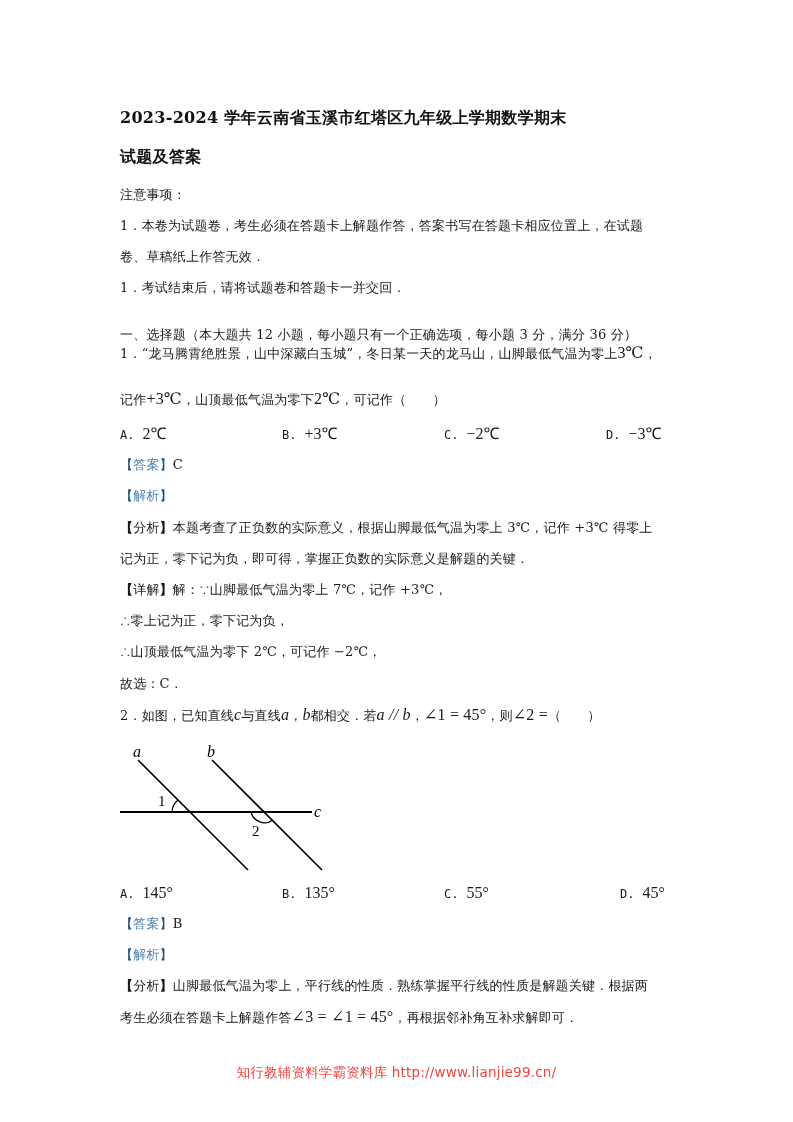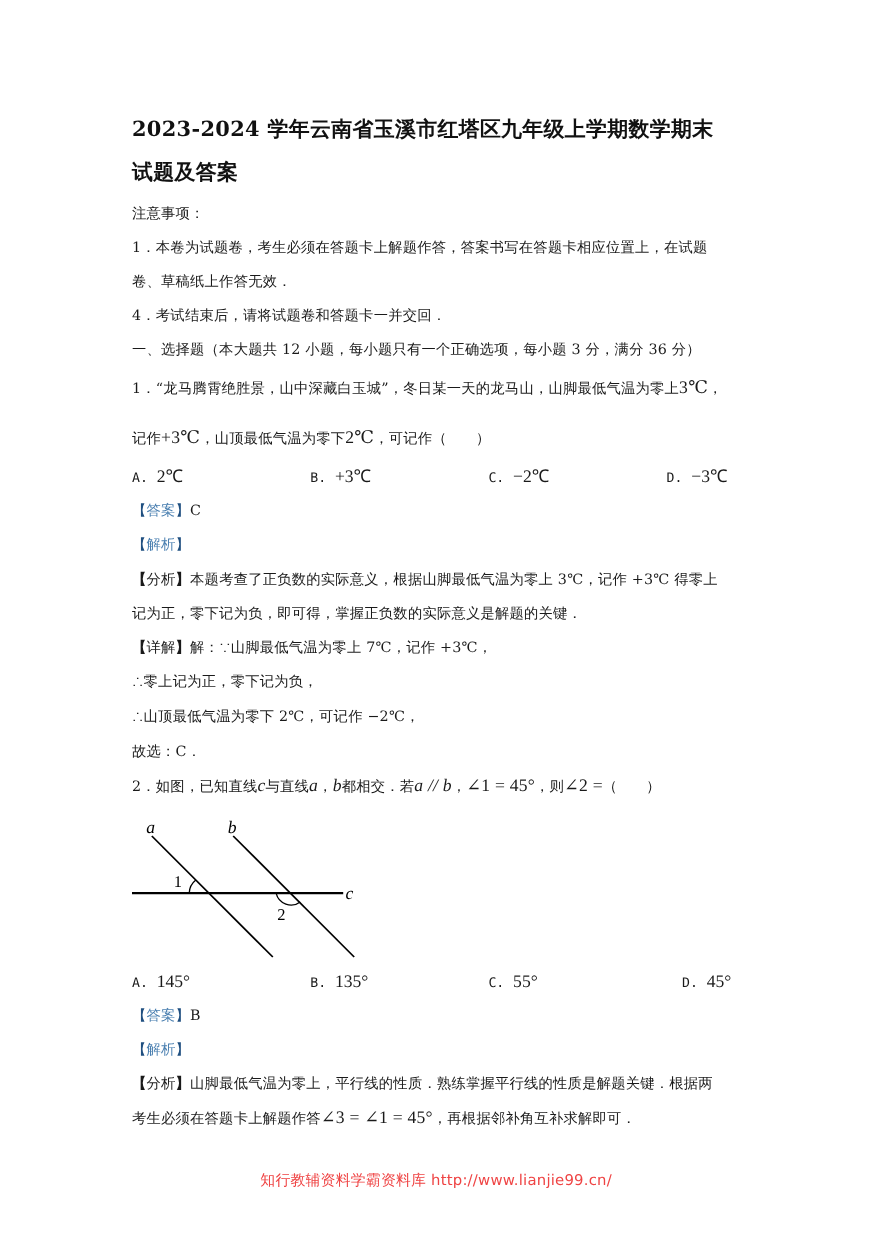--- a/index.html
+++ b/index.html
@@ -1,20 +1,20 @@
 <!DOCTYPE html>
 <html><head>
 <meta charset="utf-8">
 <style>
   html, body { margin: 0; padding: 0; background: #ffffff; }
   body { width: 793px; height: 1122px; position: relative; overflow: hidden;
          font-family: "DejaVu Serif", "Liberation Serif", serif; color: #1a1a1a; }
   .page { position: absolute; left: 0; top: 0; width: 793px; height: 1122px; }
   .line { position: absolute; left: 120px; white-space: nowrap; font-size: 13px; line-height: 18px; letter-spacing: 0.2px; }
-  .title { position: absolute; left: 120px; white-space: nowrap; font-size: 19px; font-weight: bold; line-height: 26px; letter-spacing: 0.3px; color: #111; }
+  .title { position: absolute; left: 120px; white-space: nowrap; font-size: 16px; font-weight: bold; line-height: 26px; letter-spacing: 0.3px; color: #111; }
   .math { font-family: "Liberation Serif", "DejaVu Serif", serif; font-size: 16px; }
   .math-i { font-family: "Liberation Serif", "DejaVu Serif", serif; font-style: italic; font-size: 16px; }
   .tag-blue { color: #4a7fb0; }
   .tag-blue .br { color: #1f4f80; }
   .tag-black { color: #1a1a1a; }
   .opt { position: absolute; white-space: nowrap; font-size: 13px; line-height: 18px; }
   .opt .letter { font-family: "DejaVu Sans Mono", monospace; font-size: 12px; margin-right: 8px; }
   .opt .val { font-family: "Liberation Serif", serif; font-size: 16px; }
   .figure { position: absolute; left: 118px; top: 740px; width: 220px; height: 135px; }
   .footer { position: absolute; left: 0; width: 793px; top: 1064px; text-align: center;
@@ -24,22 +24,22 @@
 <body>
 
 <div class="page">
 
   <div class="title" style="top:105px;">2023-2024 学年云南省玉溪市红塔区九年级上学期数学期末</div>
   <div class="title" style="top:144px;">试题及答案</div>
 
   <div class="line" style="top:186px;">注意事项：</div>
   <div class="line" style="top:217px;">1．本卷为试题卷，考生必须在答题卡上解题作答，答案书写在答题卡相应位置上，在试题</div>
   <div class="line" style="top:248px;">卷、草稿纸上作答无效．</div>
-  <div class="line" style="top:279px;">4．考试结束后，请将试题卷和答题卡一并交回．</div>
-  <div class="line" style="top:310px;">一、选择题（本大题共 12 小题，每小题只有一个正确选项，每小题 3 分，满分 36 分）</div>
+  <div class="line" style="top:279px;">1．考试结束后，请将试题卷和答题卡一并交回．</div>
+  <div class="line" style="top:326px;">一、选择题（本大题共 12 小题，每小题只有一个正确选项，每小题 3 分，满分 36 分）</div>
 
   <div class="line" style="top:344px;">
     <span>1．“龙马腾霄绝胜景，山中深藏白玉城”，冬日某一天的龙马山，山脚最低气温为零上</span><span class="math">3℃</span><span>，</span>
   </div>
   <div class="line" style="top:390px;">
     <span>记作</span><span class="math">+3℃</span><span>，山顶最低气温为零下</span><span class="math">2℃</span><span>，可记作（　　）</span>
   </div>
 
   <div class="opt" style="left:120px; top:425px;"><span class="letter">A.</span><span class="val">2℃</span></div>
   <div class="opt" style="left:282px; top:425px;"><span class="letter">B.</span><span class="val">+3℃</span></div>

